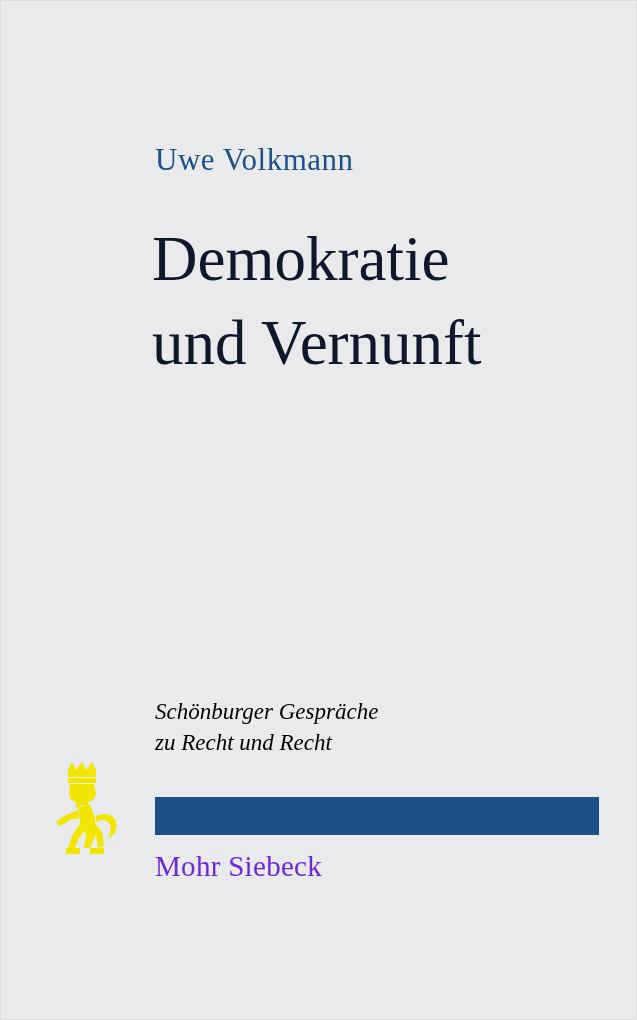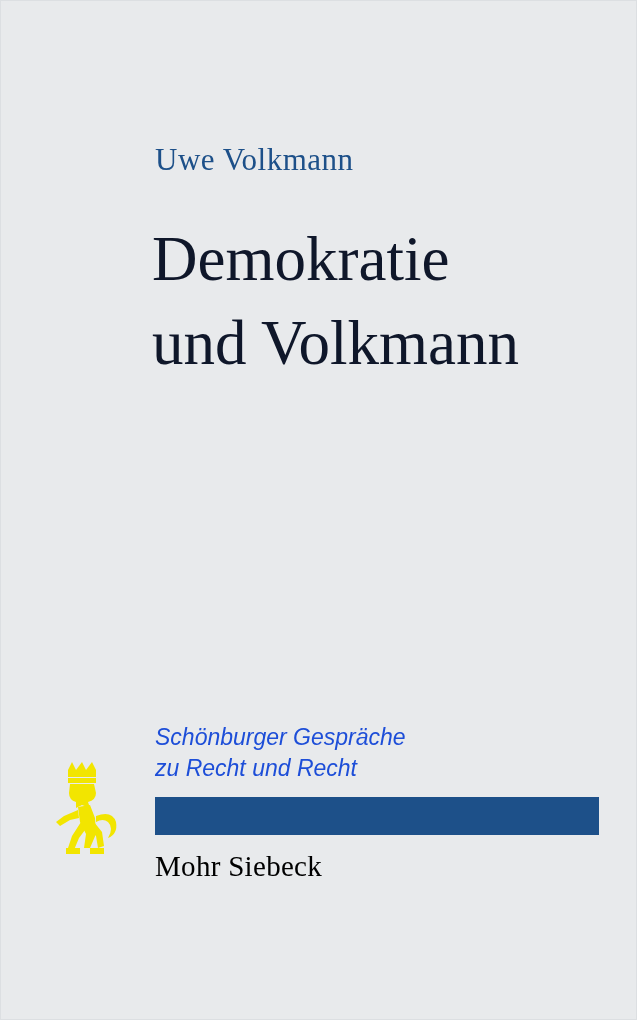--- a/index.html
+++ b/index.html
@@ -54,27 +54,27 @@
     font-weight: 400;
   }
   .title .line {
     display: block;
     white-space: nowrap;
   }
 
   .series {
     position: absolute;
     left: 155px;
-    top: 722px;
+    top: 696px;
     width: 420px;
-    font-family: Liberation Sans, sans-serif;
+    font-family: Liberation Serif, serif;
     font-style: italic;
     font-size: 23px;
     line-height: 1.35;
-    color: #1d4ed8;
+    color: #000000;
   }
   .series .line {
     display: block;
   }
 
   .blue-bar {
     position: absolute;
     left: 155px;
     top: 797px;
     width: 444px;
@@ -82,21 +82,21 @@
     background: #1d5089;
   }
 
   .publisher {
     position: absolute;
     left: 155px;
     top: 850px;
     font-family: "Liberation Serif", serif;
     font-size: 29px;
     letter-spacing: 0.3px;
-    color: #000000;
+    color: #6d28d9;
   }
 
   .logo {
     position: absolute;
     left: 38px;
     top: 760px;
     width: 92px;
     height: 110px;
   }
   .logo svg {
@@ -107,21 +107,21 @@
 </style>
 </head>
 <body>
 
 <div class="cover">
 
   <div class="author">Uwe Volkmann</div>
 
   <div class="title">
     <span class="line">Demokratie</span>
-    <span class="line">und Volkmann</span>
+    <span class="line">und Vernunft</span>
   </div>
 
   <div class="series">
     <span class="line">Schönburger Gespräche</span>
     <span class="line">zu Recht und Recht</span>
   </div>
 
   <div class="blue-bar"></div>
 
   <div class="logo">

